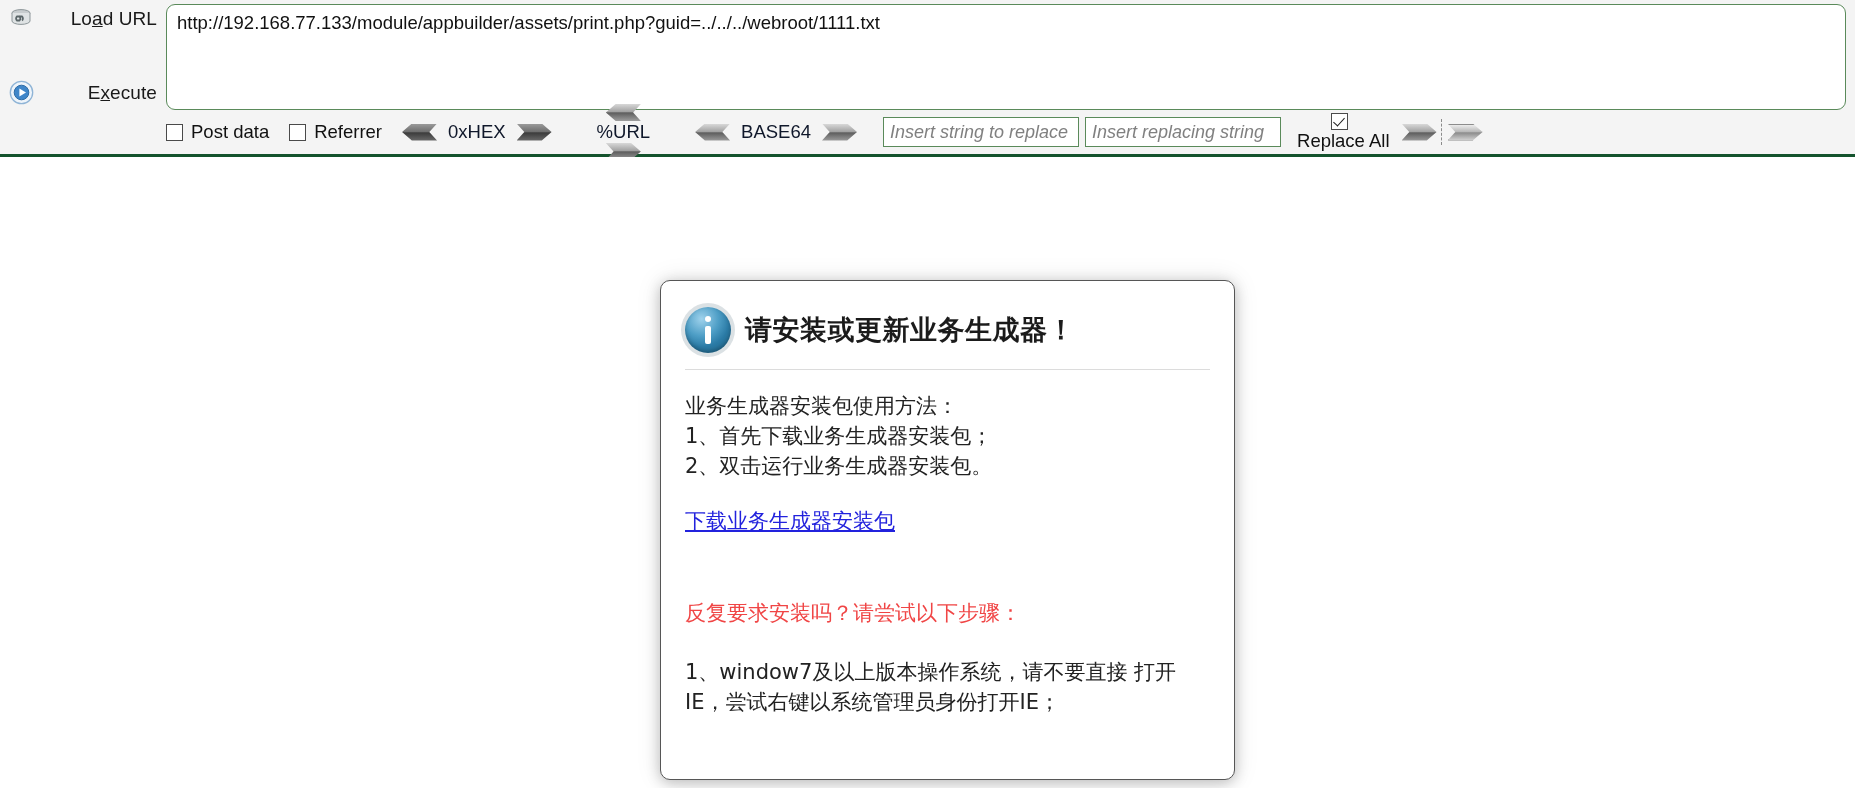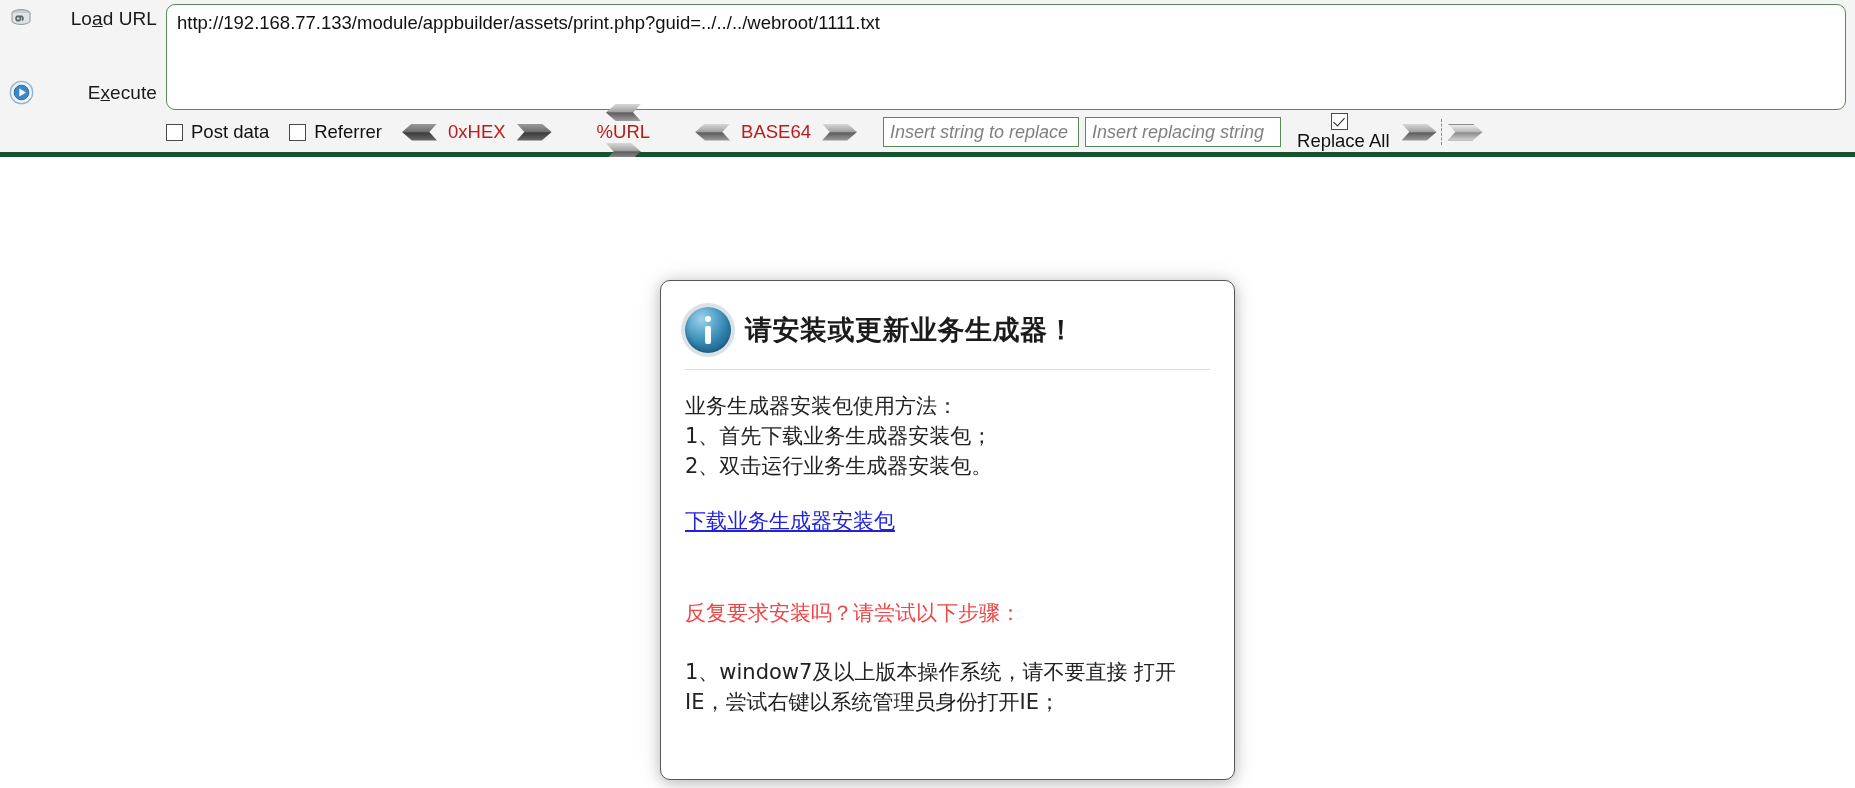--- a/index.html
+++ b/index.html
@@ -14,21 +14,21 @@
     font-family: "Liberation Sans", "DejaVu Sans", sans-serif;
     -webkit-font-smoothing: antialiased;
   }
 
   
   #hackbar {
     position: relative;
     width: 1855px;
     height: 157px;
     background: #f4f4f4;
-    border-bottom: 5px solid #14532d;
+    border-bottom: 3px solid #14532d;
     box-sizing: border-box;
   }
 
   
   #cmd-column {
     position: absolute;
     left: 0;
     top: 0;
     width: 165px;
     height: 157px;
@@ -128,21 +128,21 @@
   }
 
   .enc-group {
     display: flex;
     align-items: center;
     margin-right: 10px;
     white-space: nowrap;
   }
   .enc-label {
     font-size: 18.5px;
-    color: #b91c1c;
+    color: #0f172a;
     padding: 0 11px;
   }
   .arrow {
     width: 35px;
     height: 17px;
     display: inline-block;
     background: linear-gradient(to bottom, #9a9a9a 0%, #6f6f6f 45%, #3c3c3c 52%, #6b6b6b 100%);
   }
   .arrow.left {
     clip-path: polygon(0% 50%, 28% 0%, 100% 0%, 78% 50%, 100% 100%, 28% 100%);

